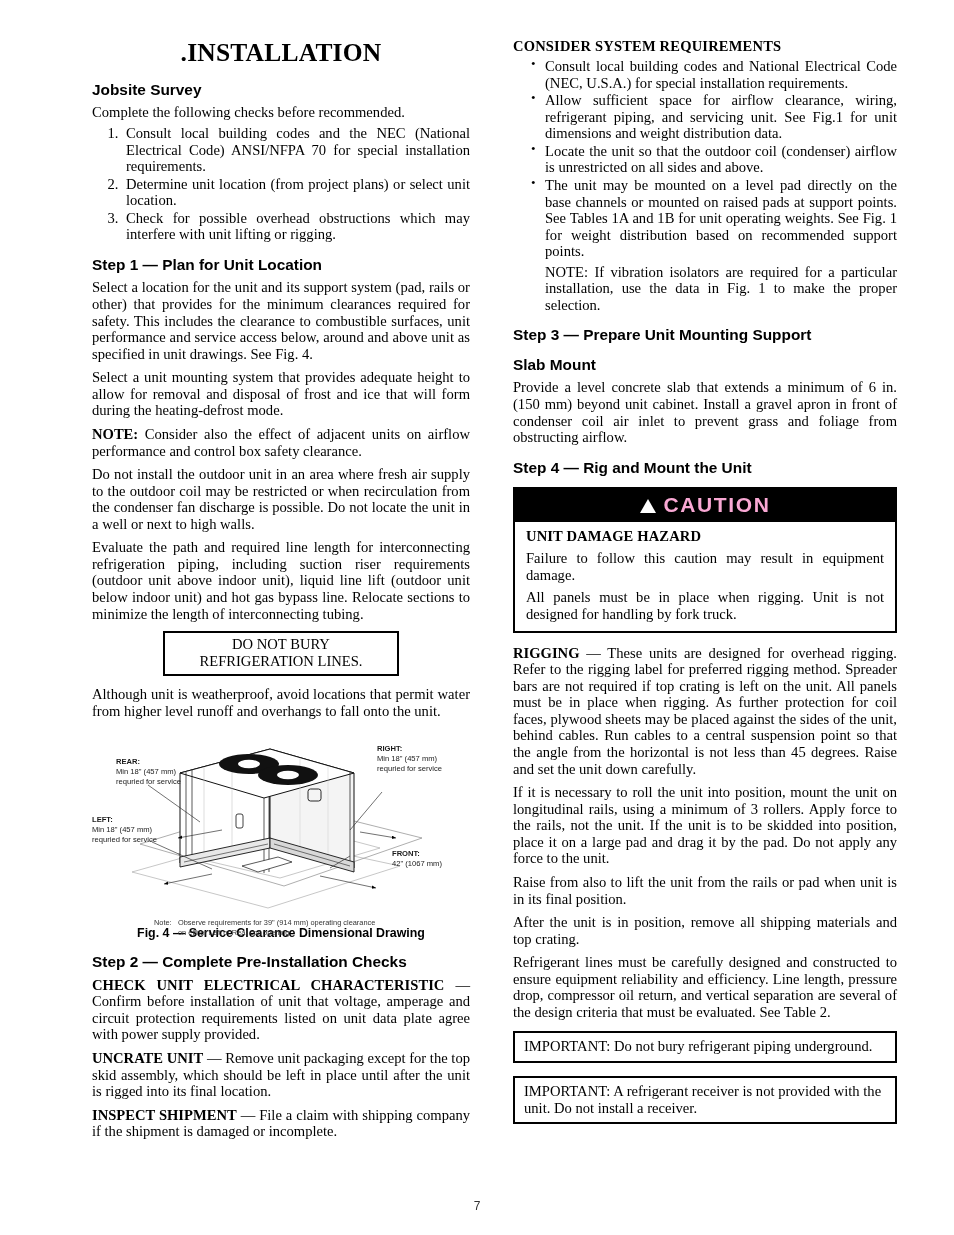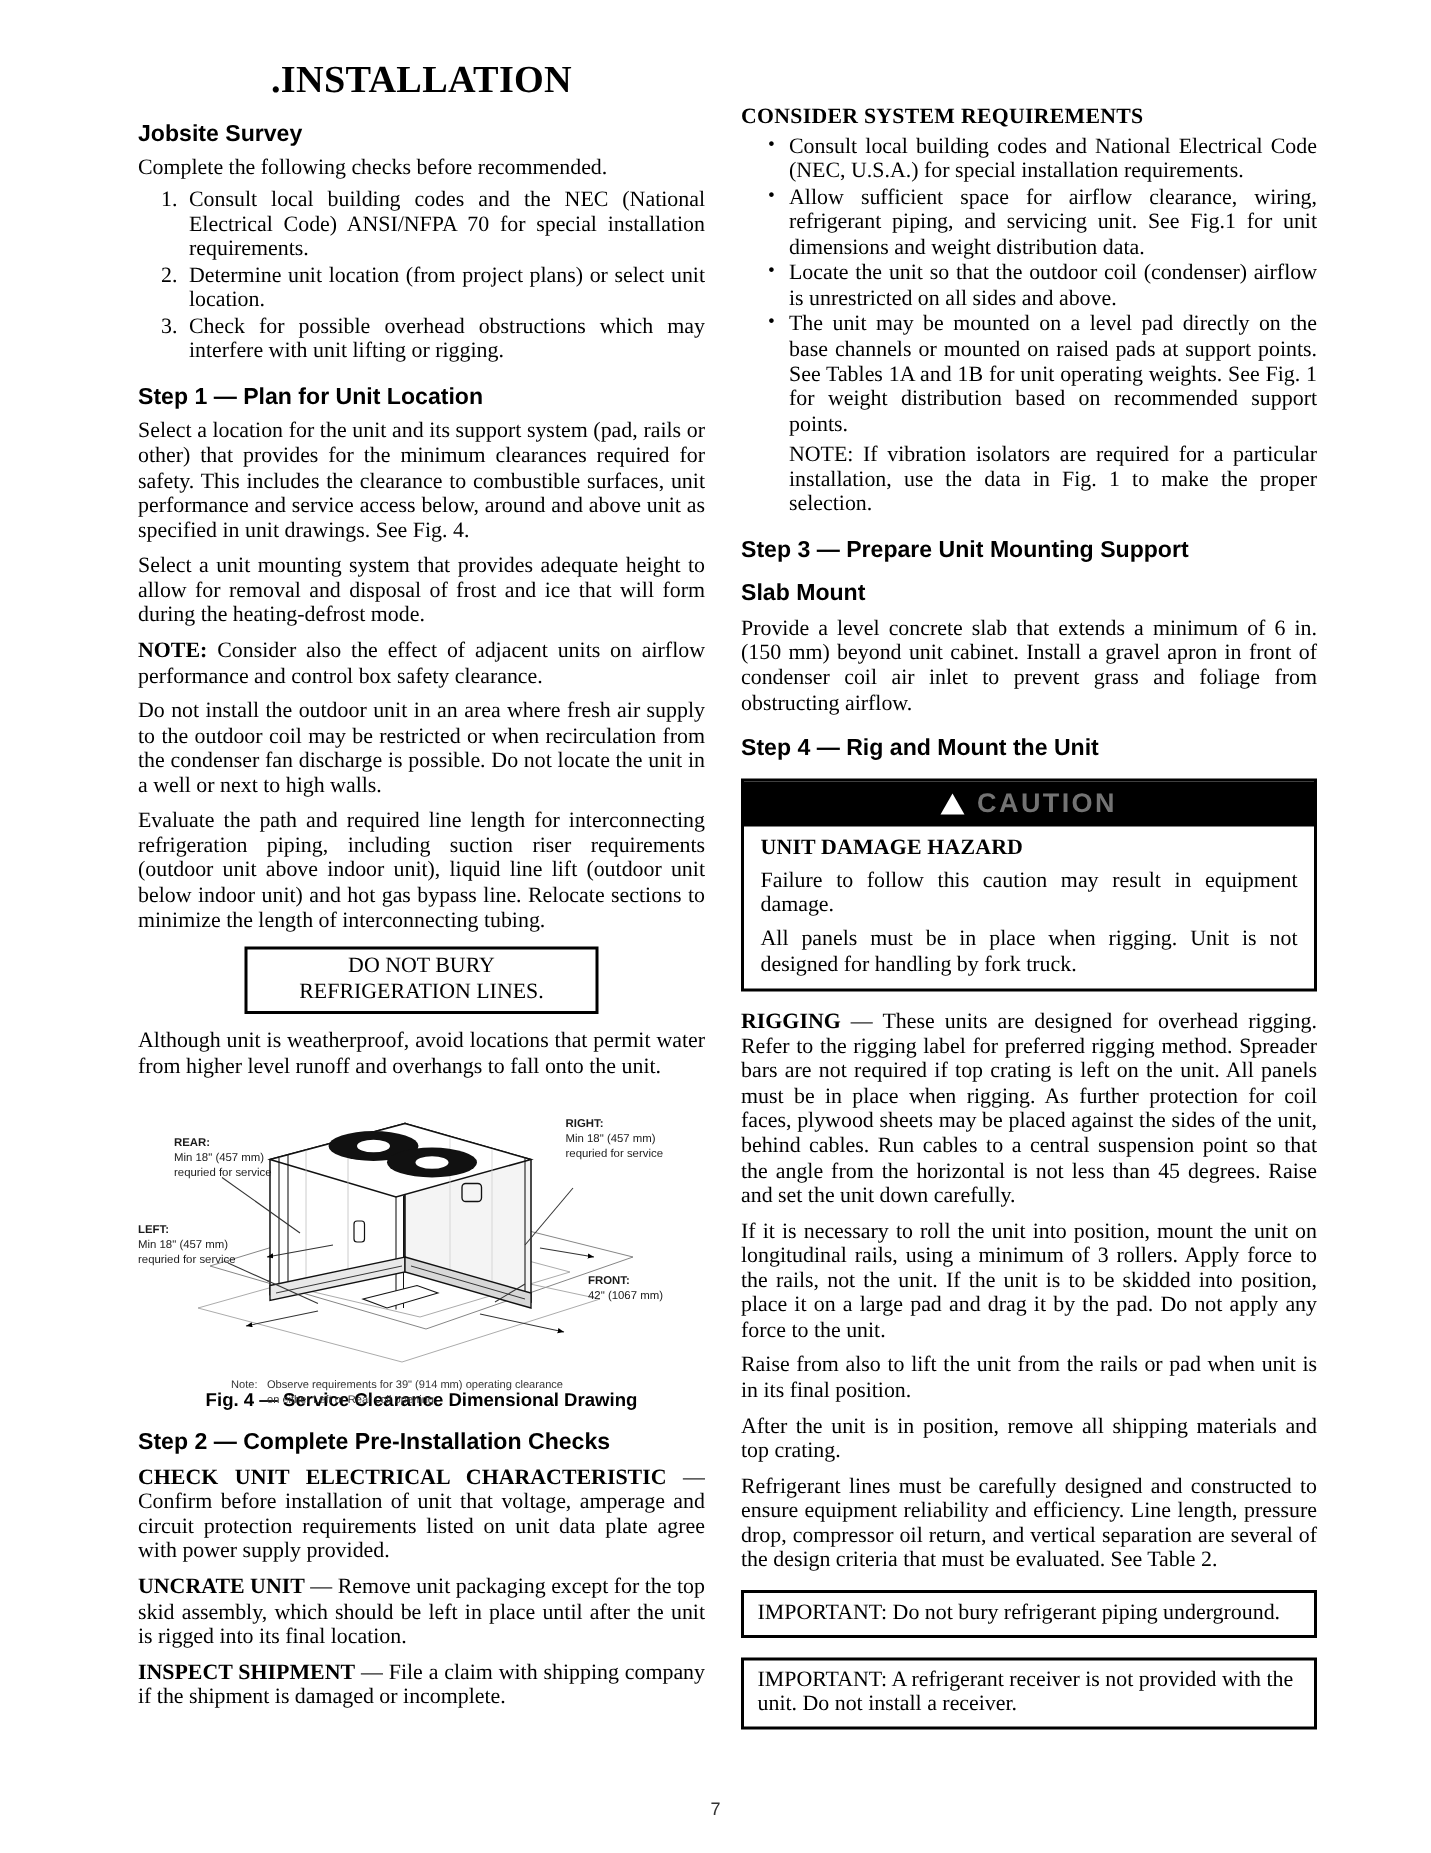--- a/index.html
+++ b/index.html
@@ -16,22 +16,22 @@
 
   .page {
     position: relative;
     width: 954px;
     height: 1235px;
     padding: 38px 56px 0 92px;
   }
 
   .columns {
     display: flex;
-    gap: 24px;
-    align-items: flex-end;
+    gap: 43px;
+    align-items: flex-start;
   }
   .col {
     width: 378px;
     flex: 0 0 378px;
   }
   .col-right { width: 384px; flex: 0 0 384px; }
 
   
   h1.doc-title {
     font-family: "Liberation Serif", serif;
@@ -136,25 +136,25 @@
   .important-box.second { margin-top: 13px; }
 
   
   .caution-wrap {
     border: 2.4px solid #000;
     margin: 10px 0 12px 0;
     background: #fff;
   }
   .caution-bar {
     background: #000;
-    color: #737373;
+    color: #f9a8d4;
     text-align: center;
     font-family: "Liberation Sans", sans-serif;
     font-weight: bold;
-    font-size: 18px;
+    font-size: 21px;
     letter-spacing: 1.6px;
     padding: 4px 0 5px 0;
     display: flex;
     align-items: center;
     justify-content: center;
     gap: 8px;
   }
   .caution-bar .tri {
     display: inline-block;
     width: 0; height: 0;

